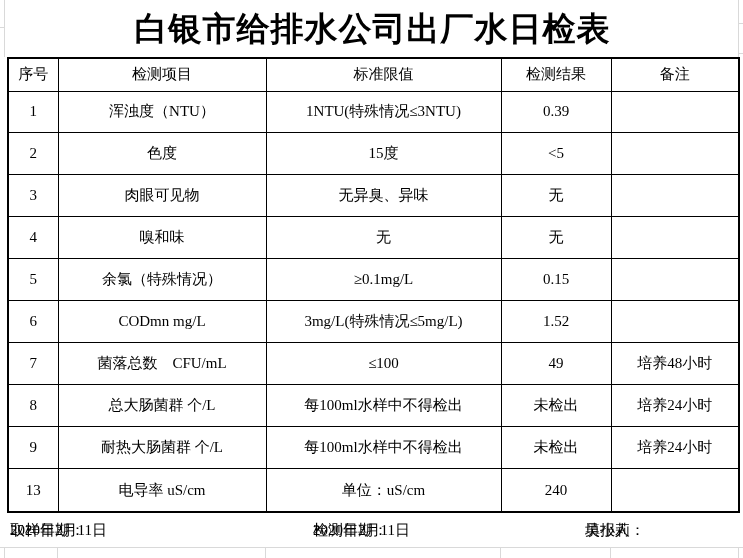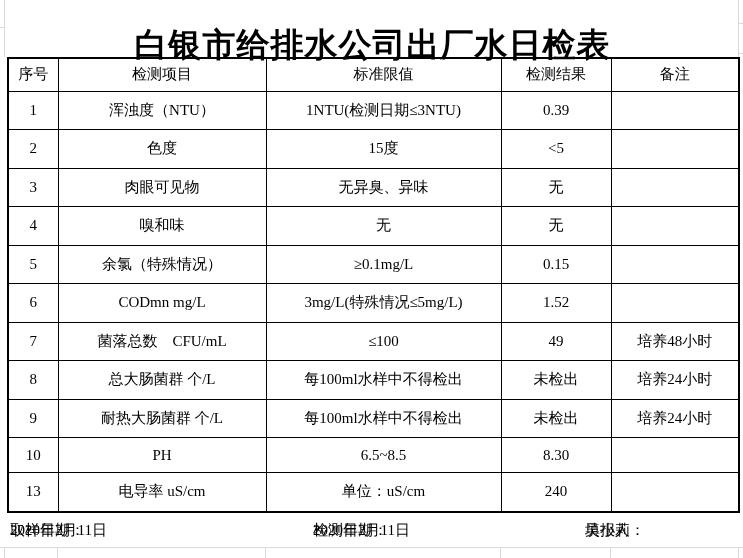--- a/index.html
+++ b/index.html
@@ -10,21 +10,21 @@
     position: relative;
     width: 743px;
     height: 558px;
     background: #ffffff;
     overflow: hidden;
   }
 
   .page-title {
     position: absolute;
     left: 7px;
-    top: 22px;
+    top: 6px;
     width: 731px;
     height: 46px;
     line-height: 46px;
     text-align: center;
     font-size: 33px;
     font-weight: bold;
     letter-spacing: 1px;
     font-family: "Liberation Sans", "DejaVu Sans", sans-serif;
     white-space: nowrap;
   }
@@ -107,21 +107,21 @@
         <th>检测项目</th>
         <th>标准限值</th>
         <th>检测结果</th>
         <th>备注</th>
       </tr>
     </thead>
     <tbody>
       <tr>
         <td>1</td>
         <td>浑浊度（NTU）</td>
-        <td>1NTU(检测日期≤3NTU)</td>
+        <td>1NTU(特殊情况≤3NTU)</td>
         <td>0.39</td>
         <td></td>
       </tr>
       <tr>
         <td>2</td>
         <td>色度</td>
         <td>15度</td>
         <td>&lt;5</td>
         <td></td>
       </tr>
@@ -166,27 +166,20 @@
         <td>每100ml水样中不得检出</td>
         <td>未检出</td>
         <td>培养24小时</td>
       </tr>
       <tr>
         <td>9</td>
         <td>耐热大肠菌群 个/L</td>
         <td>每100ml水样中不得检出</td>
         <td>未检出</td>
         <td>培养24小时</td>
-      </tr>
-      <tr>
-        <td>10</td>
-        <td>PH</td>
-        <td>6.5~8.5</td>
-        <td>8.30</td>
-        <td></td>
       </tr>
       <tr>
         <td>13</td>
         <td>电导率 uS/cm</td>
         <td>单位：uS/cm</td>
         <td>240</td>
         <td></td>
       </tr>
     </tbody>
   </table>

